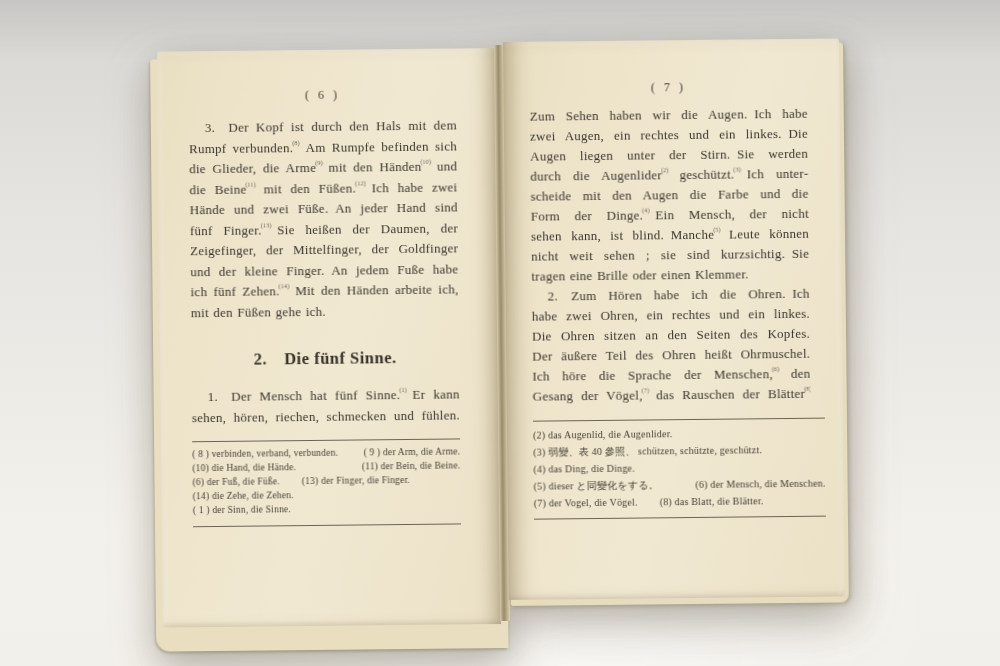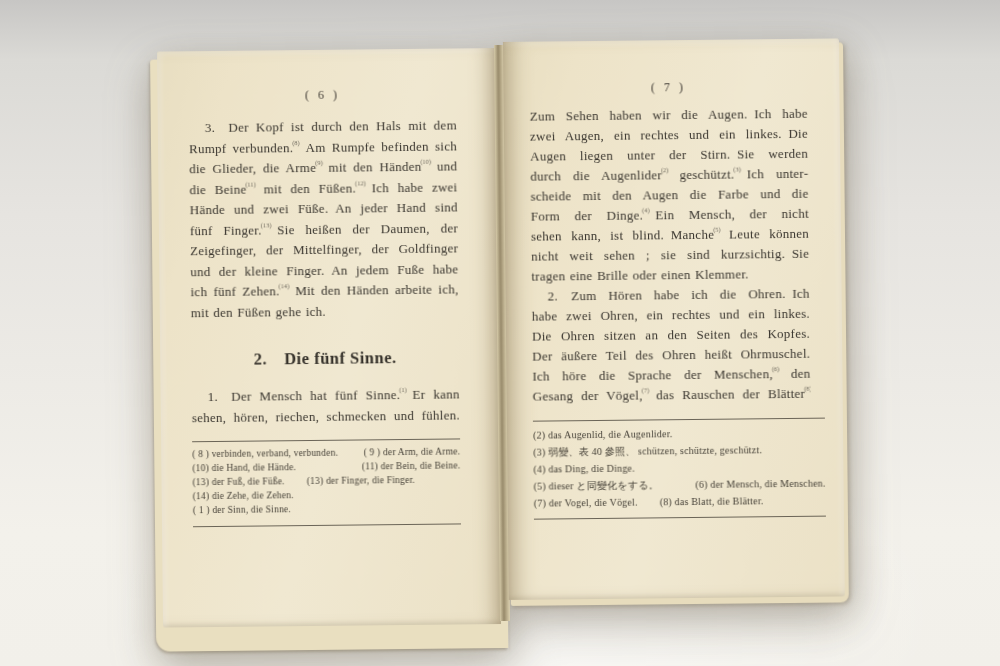--- a/index.html
+++ b/index.html
@@ -110,21 +110,21 @@
           <div class="fnrule"></div>
           <div class="fnlines">
               <div class="fnline spread">
                 <span>( 8 ) verbinden, verband, verbunden.</span>
                 <span>( 9 ) der Arm, die Arme.</span>
               </div>
               <div class="fnline spread">
                 <span>(10) die Hand, die Hände.</span>
                 <span>(11) der Bein, die Beine.</span>
               </div>
-              <div class="fnline"><span>(13) der Fuß, die Füße.</span><span class="fngap"></span><span>(13) der Finger, die Finger.</span></div>
+              <div class="fnline"><span>(6) der Fuß, die Füße.</span><span class="fngap"></span><span>(13) der Finger, die Finger.</span></div>
               <div class="fnline"><span>(14) die Zehe, die Zehen.</span></div>
               <div class="fnline"><span>( 1 ) der Sinn, die Sinne.</span></div>
             </div>
           <div class="fnrule bottomrule"></div>
         </div>
       </div>
     </div>
 
     <div class="gutter"></div>
 

